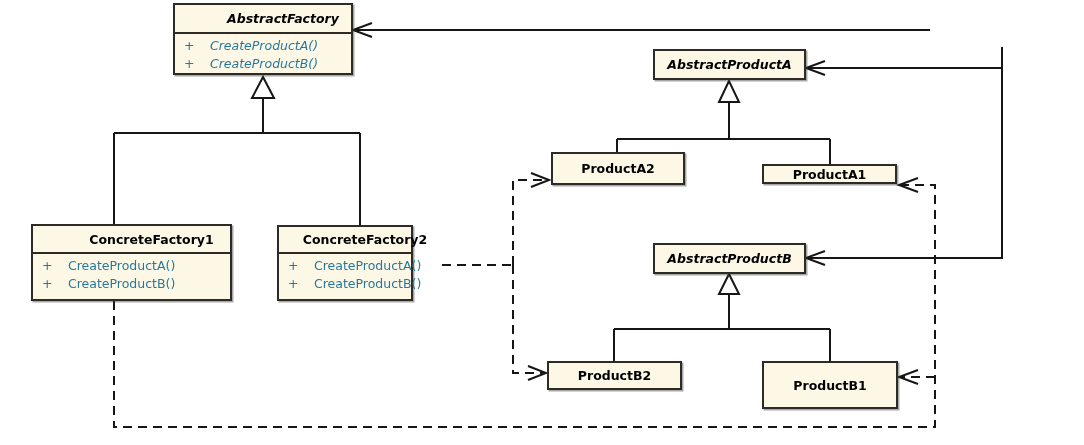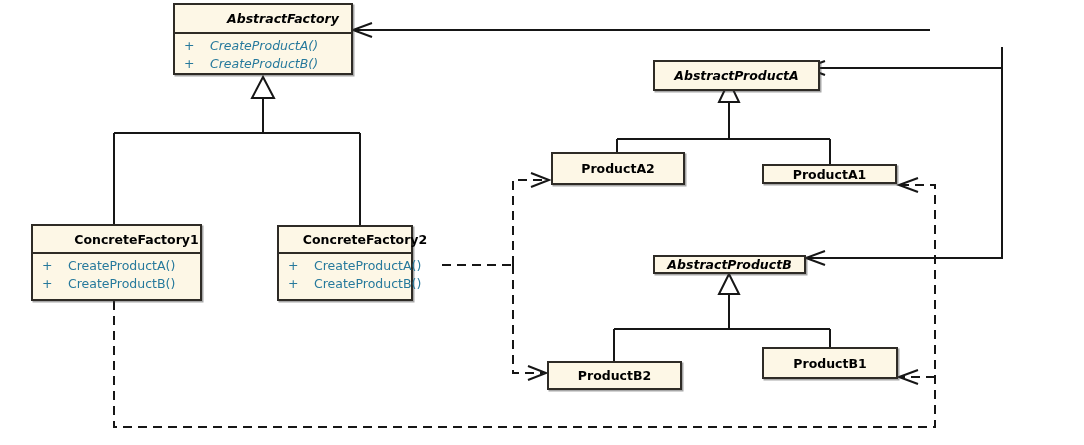--- a/index.html
+++ b/index.html
@@ -101,45 +101,45 @@
         <span class="sig">CreateProductA()</span>
       </div>
       <div class="method">
         <span class="vis">+</span>
         <span class="sig">CreateProductB()</span>
       </div>
     </div>
   </div>
 
 
-  <div class="box single abstract" style="left:653px;top:60px;width:167px;height:31px">
+  <div class="box single abstract" style="left:653px;top:49px;width:153px;height:31px">
     <div class="title">AbstractProductA</div>
   </div>
 
   <div class="box single" style="left:551px;top:152px;width:134px;height:33px">
     <div class="title">ProductA2</div>
   </div>
 
   <div class="box single" style="left:762px;top:164px;width:135px;height:20px">
     <div class="title">ProductA1</div>
   </div>
 
-  <div class="box single abstract" style="left:653px;top:255px;width:153px;height:19px">
+  <div class="box single abstract" style="left:653px;top:243px;width:153px;height:31px">
     <div class="title">AbstractProductB</div>
   </div>
 
   <div class="box single" style="left:547px;top:361px;width:135px;height:29px">
     <div class="title">ProductB2</div>
   </div>
 
-  <div class="box single" style="left:762px;top:347px;width:136px;height:32px">
+  <div class="box single" style="left:762px;top:361px;width:136px;height:48px">
     <div class="title">ProductB1</div>
   </div>
 
-  <div class="box compartment" style="left:31px;top:224px;width:171px;height:77px">
+  <div class="box compartment" style="left:31px;top:224px;width:201px;height:77px">
     <div class="title" style="height:26px">ConcreteFactory1</div>
     <div class="methods">
       <div class="method">
         <span class="vis">+</span>
         <span class="sig">CreateProductA()</span>
       </div>
       <div class="method">
         <span class="vis">+</span>
         <span class="sig">CreateProductB()</span>
       </div>

